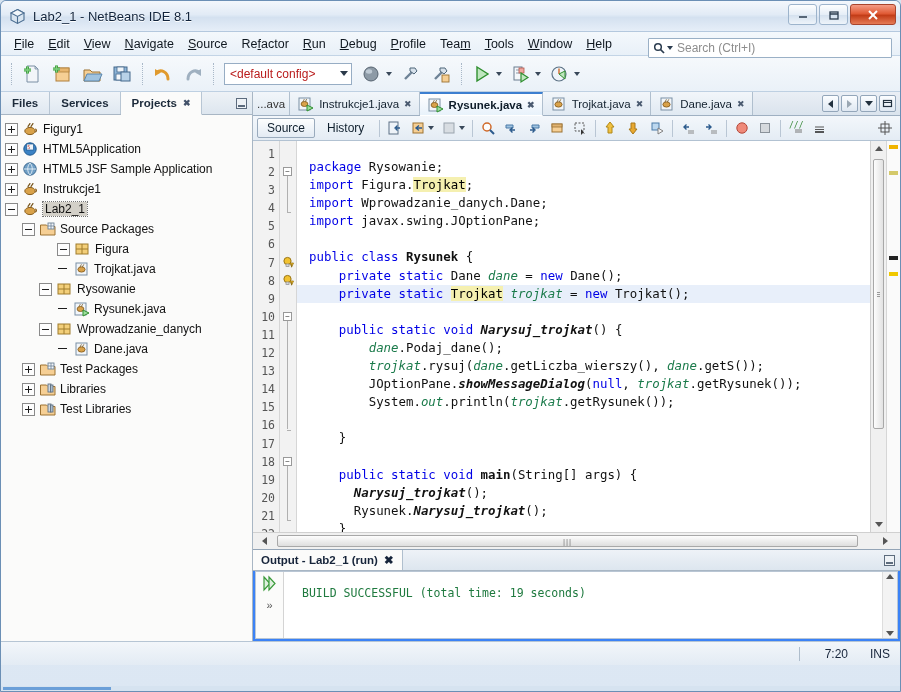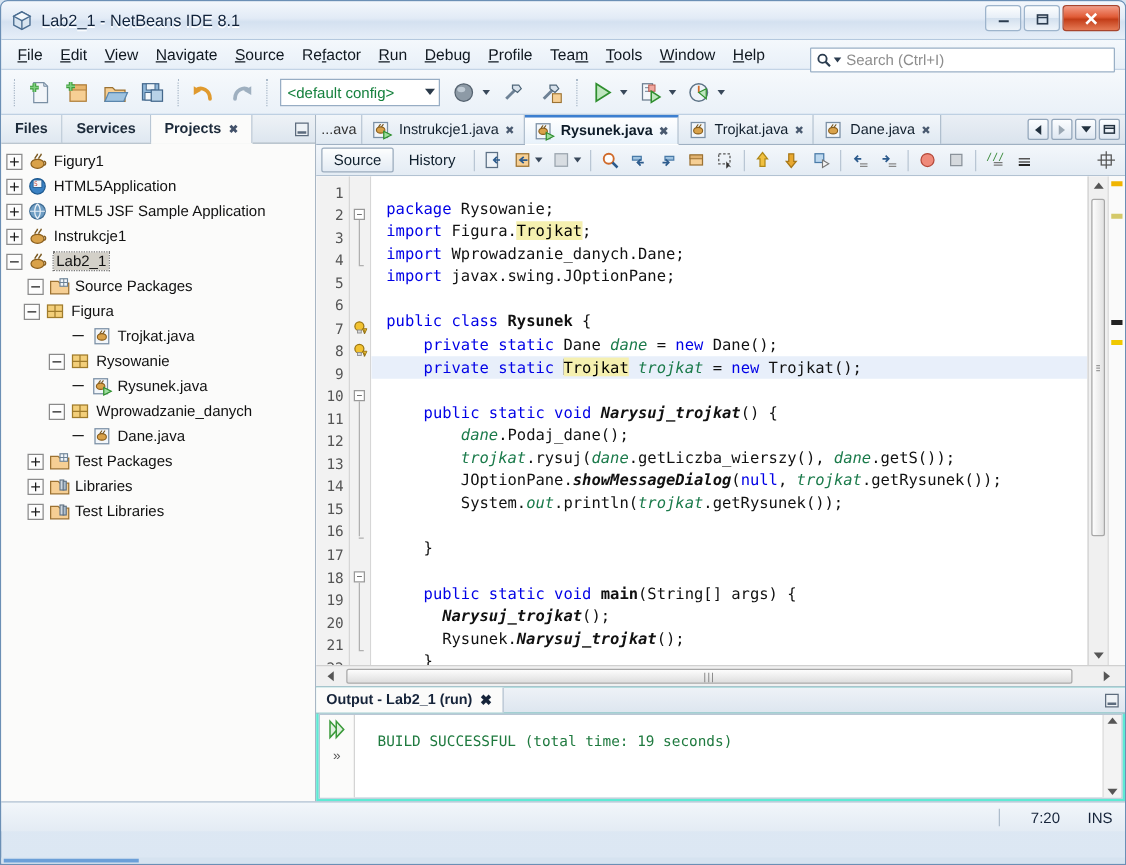--- a/index.html
+++ b/index.html
@@ -98,21 +98,21 @@
     border: 1px solid transparent; border-radius: 3px;
   }
   .tb-sep {
     width: 1px; height: 22px; margin: 0 4px;
     border-left: 1px dotted #a9b8c8;
   }
   .cfg-combo {
     width: 128px; height: 22px;
     background: #fff; border: 1px solid #97adc4;
     display:flex; align-items:center; justify-content:space-between;
-    padding: 0 3px 0 5px; font-size: 12px; color:#15803d;
+    padding: 0 3px 0 5px; font-size: 12px; color:#b91c1c;
     margin: 0 4px;
   }
   .cfg-arrow { width:0;height:0;border-left:4px solid transparent;border-right:4px solid transparent;border-top:5px solid #2b3a4a; }
   .tb-caret { width:0;height:0;border-left:3.5px solid transparent;border-right:3.5px solid transparent;border-top:4.5px solid #39485a; margin-left:-2px; margin-right:3px;}
 
   
   .body-split { display: flex; height: 549px; }
 
   
   .sidebar {
@@ -308,21 +308,21 @@
     background: linear-gradient(180deg,#fdfdfd,#dedede);
     border:1px solid #a8a8a8; border-radius:2px;
     display:flex;align-items:center;justify-content:center;
     font-size:8px;color:#777;letter-spacing:1px;
   }
 
   
   .output {
     height: 92px;
     border-top: 1px solid #93a4b6;
-    background:#5eead4;
+    background:#3b82f6;
     display:flex;flex-direction:column;
   }
   .out-tabs {
     height: 21px; display:flex; align-items:stretch;
     background: linear-gradient(180deg,#eef2f7,#dde6ef);
     border-bottom:1px solid #a8b6c4;
   }
   .out-tab {
     display:flex;align-items:center;gap:6px;
     padding:0 8px; font-size:11.5px; font-weight:bold; color:#16243a;
@@ -583,21 +583,21 @@
           <div class="node" style="padding-left: 21px;">
             <span class="toggle"></span>
             <span class="tn-icon"><svg width="17" height="16" viewBox="0 0 17 16">
                 <path d="M1.5 4 h6 l1.5 1.5 h7 v8.5 h-14.5z" fill="#f6cf94" stroke="#9c7232" stroke-width="1"></path>
                 <rect x="9" y="2" width="6" height="6" fill="#f2f6fa" stroke="#6d8296" stroke-width="0.9"></rect>
                 <line x1="9" y1="5" x2="15" y2="5" stroke="#6d8296" stroke-width="0.8"></line>
                 <line x1="12" y1="2" x2="12" y2="8" stroke="#6d8296" stroke-width="0.8"></line>
               </svg></span>
             <span class="tn-label">Source Packages</span>
           </div>
-          <div class="node" style="padding-left: 18px; text-align: center;">
+          <div class="node" style="padding-left: 56px; text-align: center;">
             <span class="toggle"></span>
             <span class="tn-icon"><svg width="17" height="16" viewBox="0 0 17 16">
                 <rect x="2" y="3" width="12" height="10" fill="#f3cf7a" stroke="#a07c2c" stroke-width="1"></rect>
                 <line x1="8" y1="3" x2="8" y2="13" stroke="#a07c2c" stroke-width="1"></line>
                 <line x1="2" y1="8" x2="14" y2="8" stroke="#a07c2c" stroke-width="1"></line>
               </svg></span>
             <span class="tn-label">Figura</span>
           </div>
           <div class="node" style="padding-left: 55px;">
             <span class="toggle none"></span>

